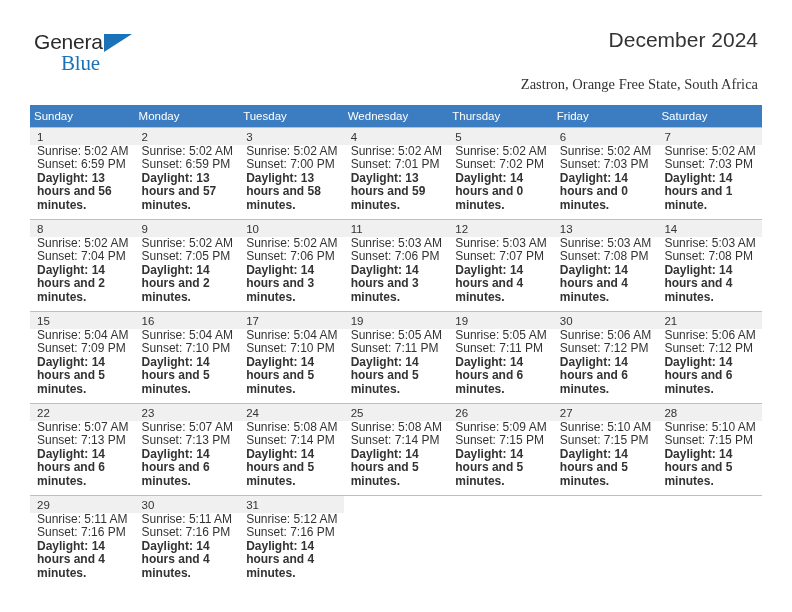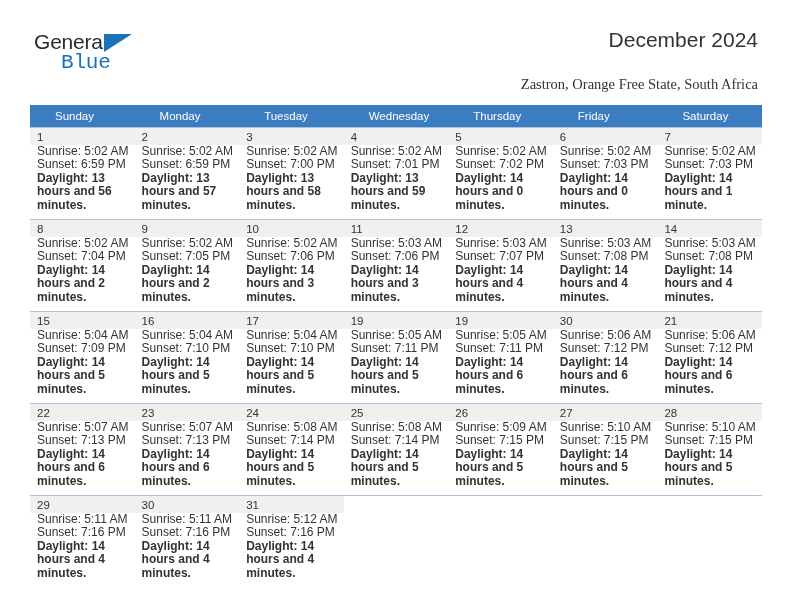--- a/index.html
+++ b/index.html
@@ -54,21 +54,21 @@
     border-left: 28px solid #1a72b8;
     border-bottom: 18px solid transparent;
   }
   .logo-blue {
     position: absolute;
     left: 27px;
     top: 21px;
     font-size: 21px;
     letter-spacing: -0.2px;
     color: #1a72b8;
-    font-family: Liberation Mono, monospace;
+    font-family: Liberation Serif, serif;
   }
   .title {
     position: absolute;
     right: 34px;
     top: 28px;
     font-size: 21px;
     color: #333333;
     text-align: right;
     white-space: nowrap;
     font-weight: normal;
@@ -92,21 +92,21 @@
     width: 732px;
     border-collapse: collapse;
     table-layout: fixed;
   }
   .calendar th {
     background: #3b7dc0;
     color: #ffffff;
     font-size: 11.5px;
     font-weight: normal;
     text-align: left;
-    padding: 5px 0 5px 25px;
+    padding: 5px 0 5px 4px;
     height: 11px;
     border: none;
   }
   .calendar td {
     vertical-align: top;
     padding: 0;
     border: none;
     width: 104.57px;
   }
   .daycell {

